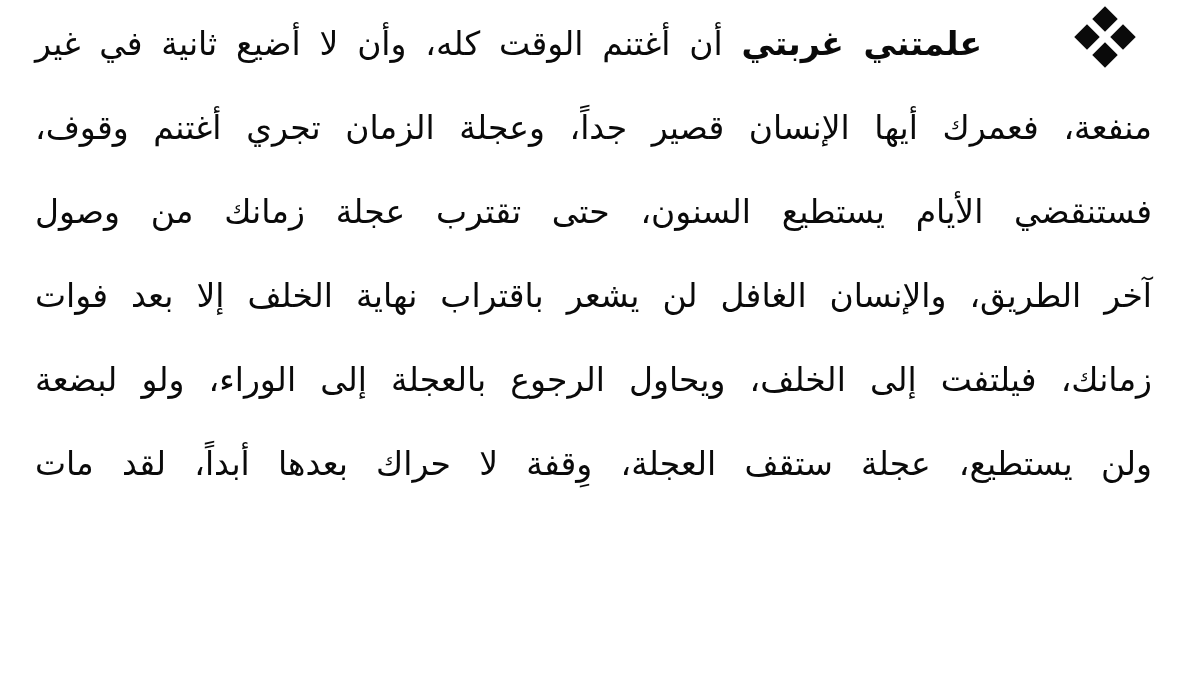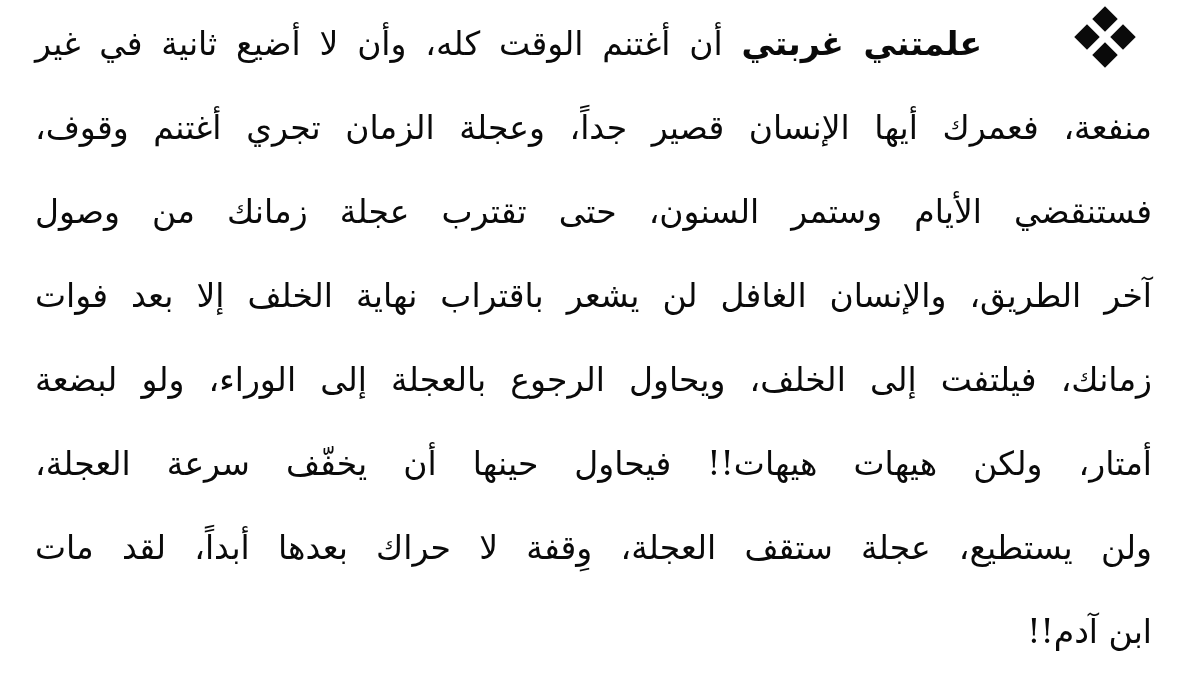--- a/index.html
+++ b/index.html
@@ -77,21 +77,19 @@
   <span class="ornament">
     <i class="d-top"></i>
     <i class="d-left"></i>
     <i class="d-right"></i>
     <i class="d-bottom"></i>
   </span>
 
   <div class="text">
     <div class="line first"><span class="lead">علمتني غربتي</span><span> أن أغتنم الوقت كله، وأن لا أضيع ثانية في غير</span></div>
     <div class="line">منفعة، فعمرك أيها الإنسان قصير جداً، وعجلة الزمان تجري أغتنم وقوف،</div>
-    <div class="line">فستنقضي الأيام وستمر السنون، حتى تقترب عجلة زمانك من وصول</div>
+    <div class="line">فستنقضي الأيام يستطيع السنون، حتى تقترب عجلة زمانك من وصول</div>
     <div class="line">آخر الطريق، والإنسان الغافل لن يشعر باقتراب نهاية الخلف إلا بعد فوات</div>
     <div class="line">زمانك، فيلتفت إلى الخلف، ويحاول الرجوع بالعجلة إلى الوراء، ولو لبضعة</div>
-    <div class="line">أمتار، ولكن هيهات هيهات!! فيحاول حينها أن يخفّف سرعة العجلة،</div>
     <div class="line">ولن يستطيع، عجلة ستقف العجلة، وِقفة لا حراك بعدها أبداً، لقد مات</div>
-    <div class="line last">ابن آدم!!</div>
   </div>
 
 </div>
 
 </body></html>

